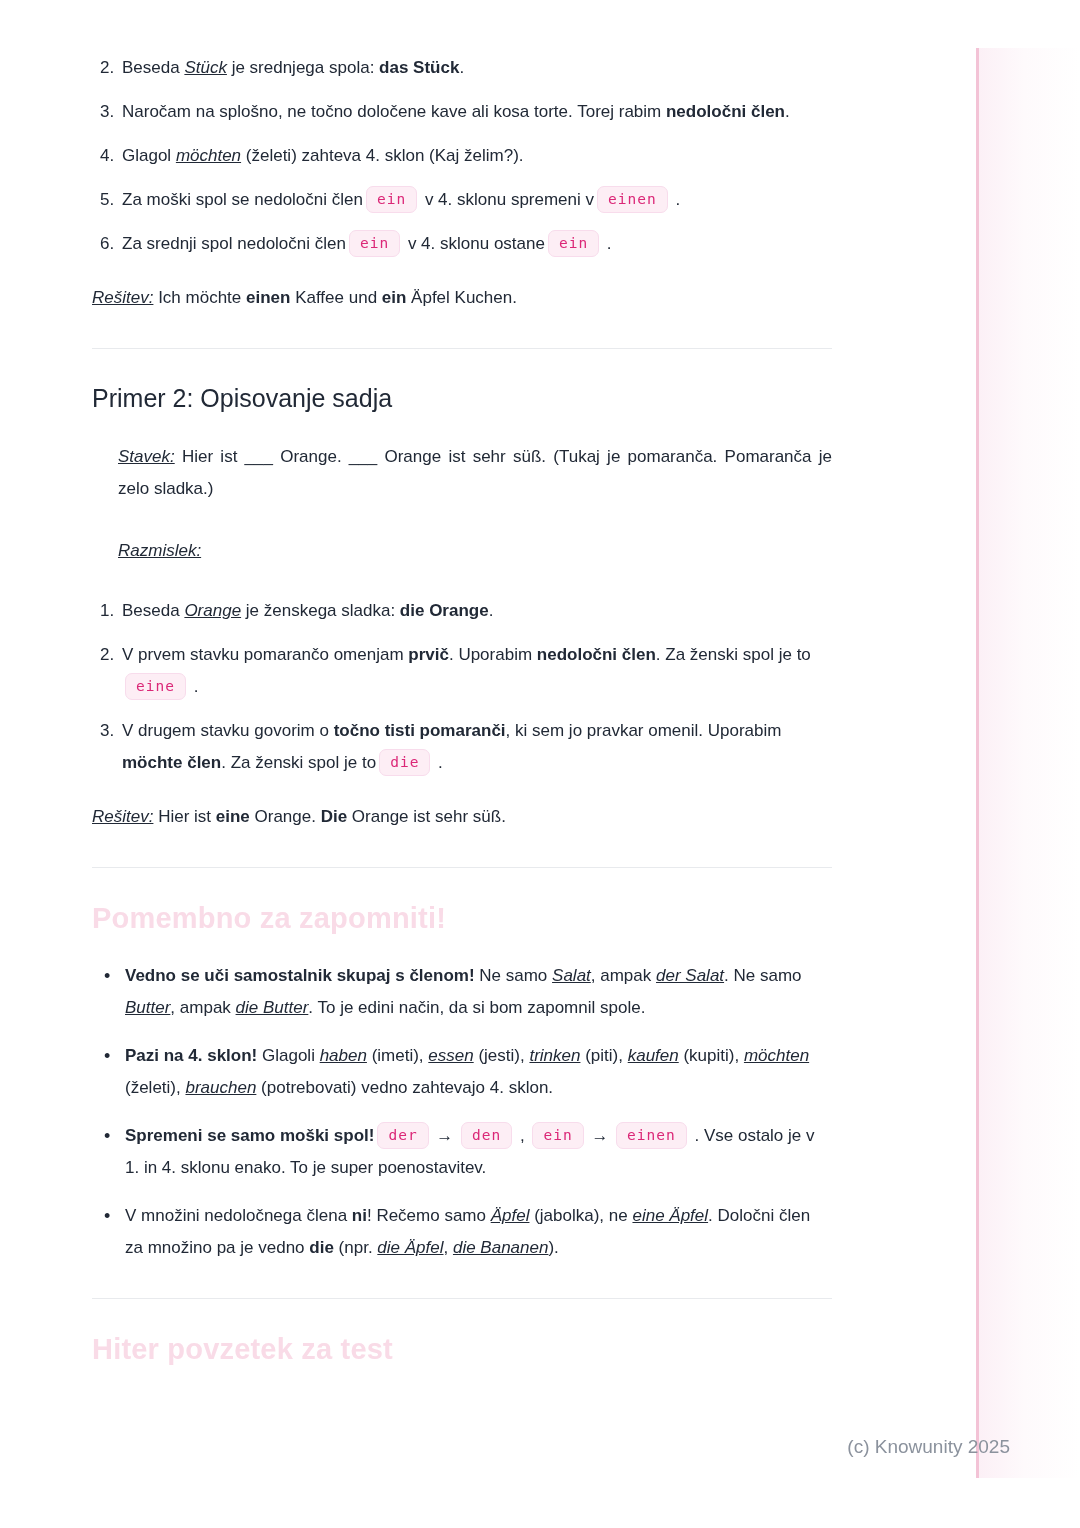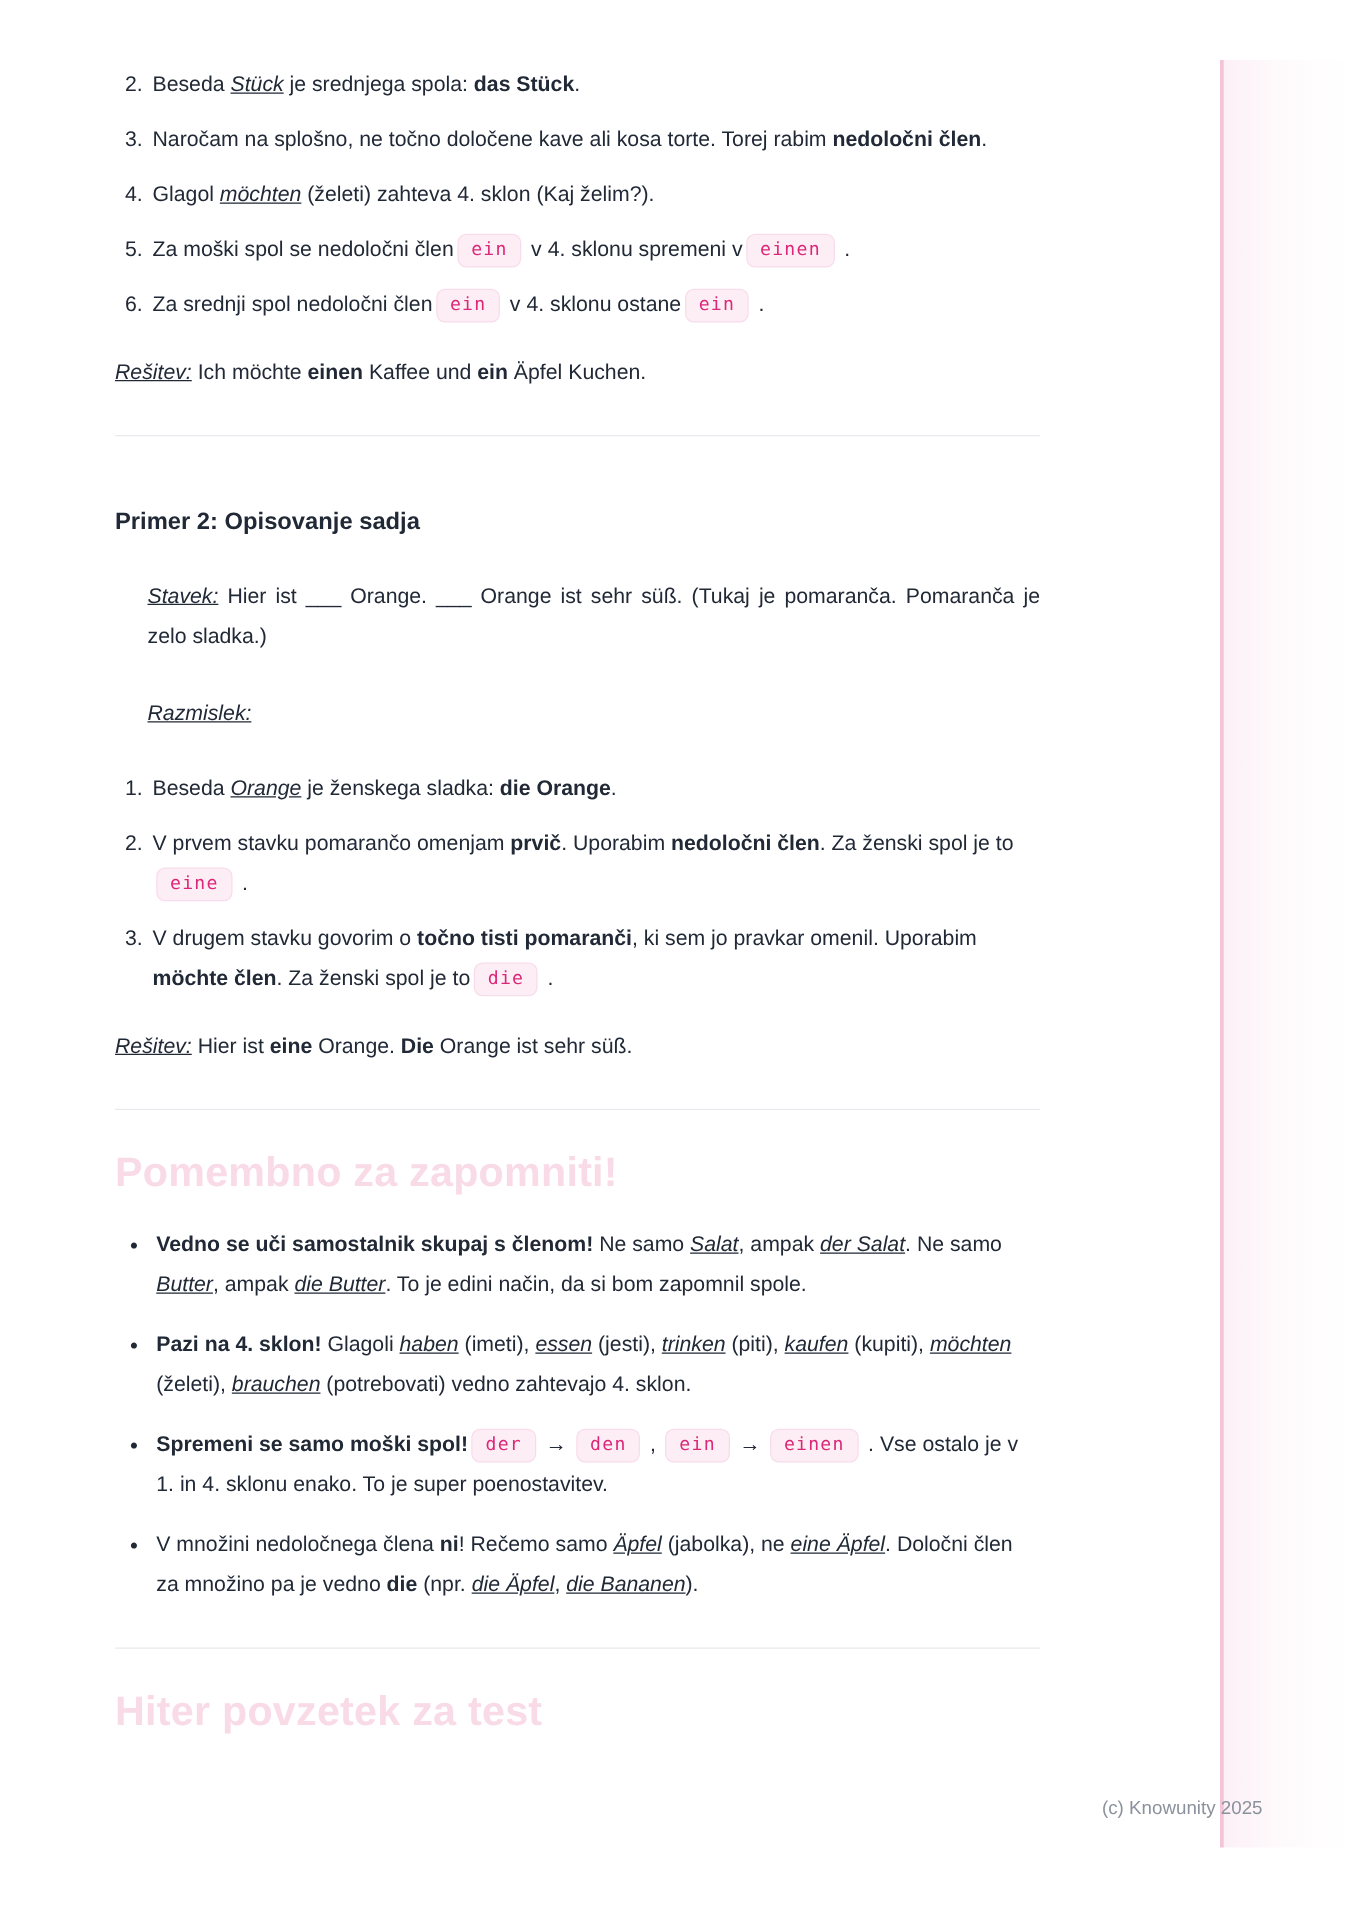--- a/index.html
+++ b/index.html
@@ -22,23 +22,23 @@
   ol, ul { list-style:none; }
   .num-list li, .bullet-list li { display:flex; margin-bottom:12px; }
   .bullet-list li { margin-bottom:16px; }
   .num { flex:0 0 30px; padding-left:8px; }
   .bullet { flex:0 0 33px; padding-left:12px; font-size:18px; }
   .li-body { flex:1; }
   .para { margin-top:22px; }
   .para-gap { margin-top:30px;margin-left:26px; }
   .justify { text-align:justify; }
   .divider { border:none; border-top:1.5px solid var(--divider, #e8eaed); margin:34px 0 0 0; }
-  .subheading { font-size:19px; font-weight:700; margin-top:56px; line-height:26px; }
+  .subheading { font-size:25px; font-weight:400; margin-top:36px; line-height:26px; }
   .pink-heading {
-    font-size:33px; font-weight:700; line-height:36px;
+    font-size:29px; font-weight:700; line-height:36px;
     margin-top:32px; letter-spacing:0.2px;
     color:var(--heading-pink, #f9dbe7);
   }
   .mt-list { margin-top:28px; }
   .mt-bullets { margin-top:24px; }
   .b { font-weight:700; }
   .i { font-style:italic;text-decoration:underline; }
   .chip {
     display:inline-block;
     font-family:"DejaVu Sans Mono", monospace;
@@ -58,21 +58,21 @@
     background:linear-gradient(90deg, #fcf0f6 0%, #fefafc 45%, #ffffff 100%);
     z-index:1;
   }
   .edge-line {
     position:absolute; left:976px; top:48px; width:3px; height:1430px;
     background:var(--edge-pink, #f3c3d6);
     z-index:2;
   }
   .footer {
     position:absolute; top:1437px; right:70px;
-    font-size:15px; line-height:19px;
+    font-size:19px; line-height:19px;
     color:var(--footer-gray, #8b929d);
     z-index:3;
   }
 </style>
 </head>
 <body>
 
 <div class="content">
 
   <ol class="num-list">

